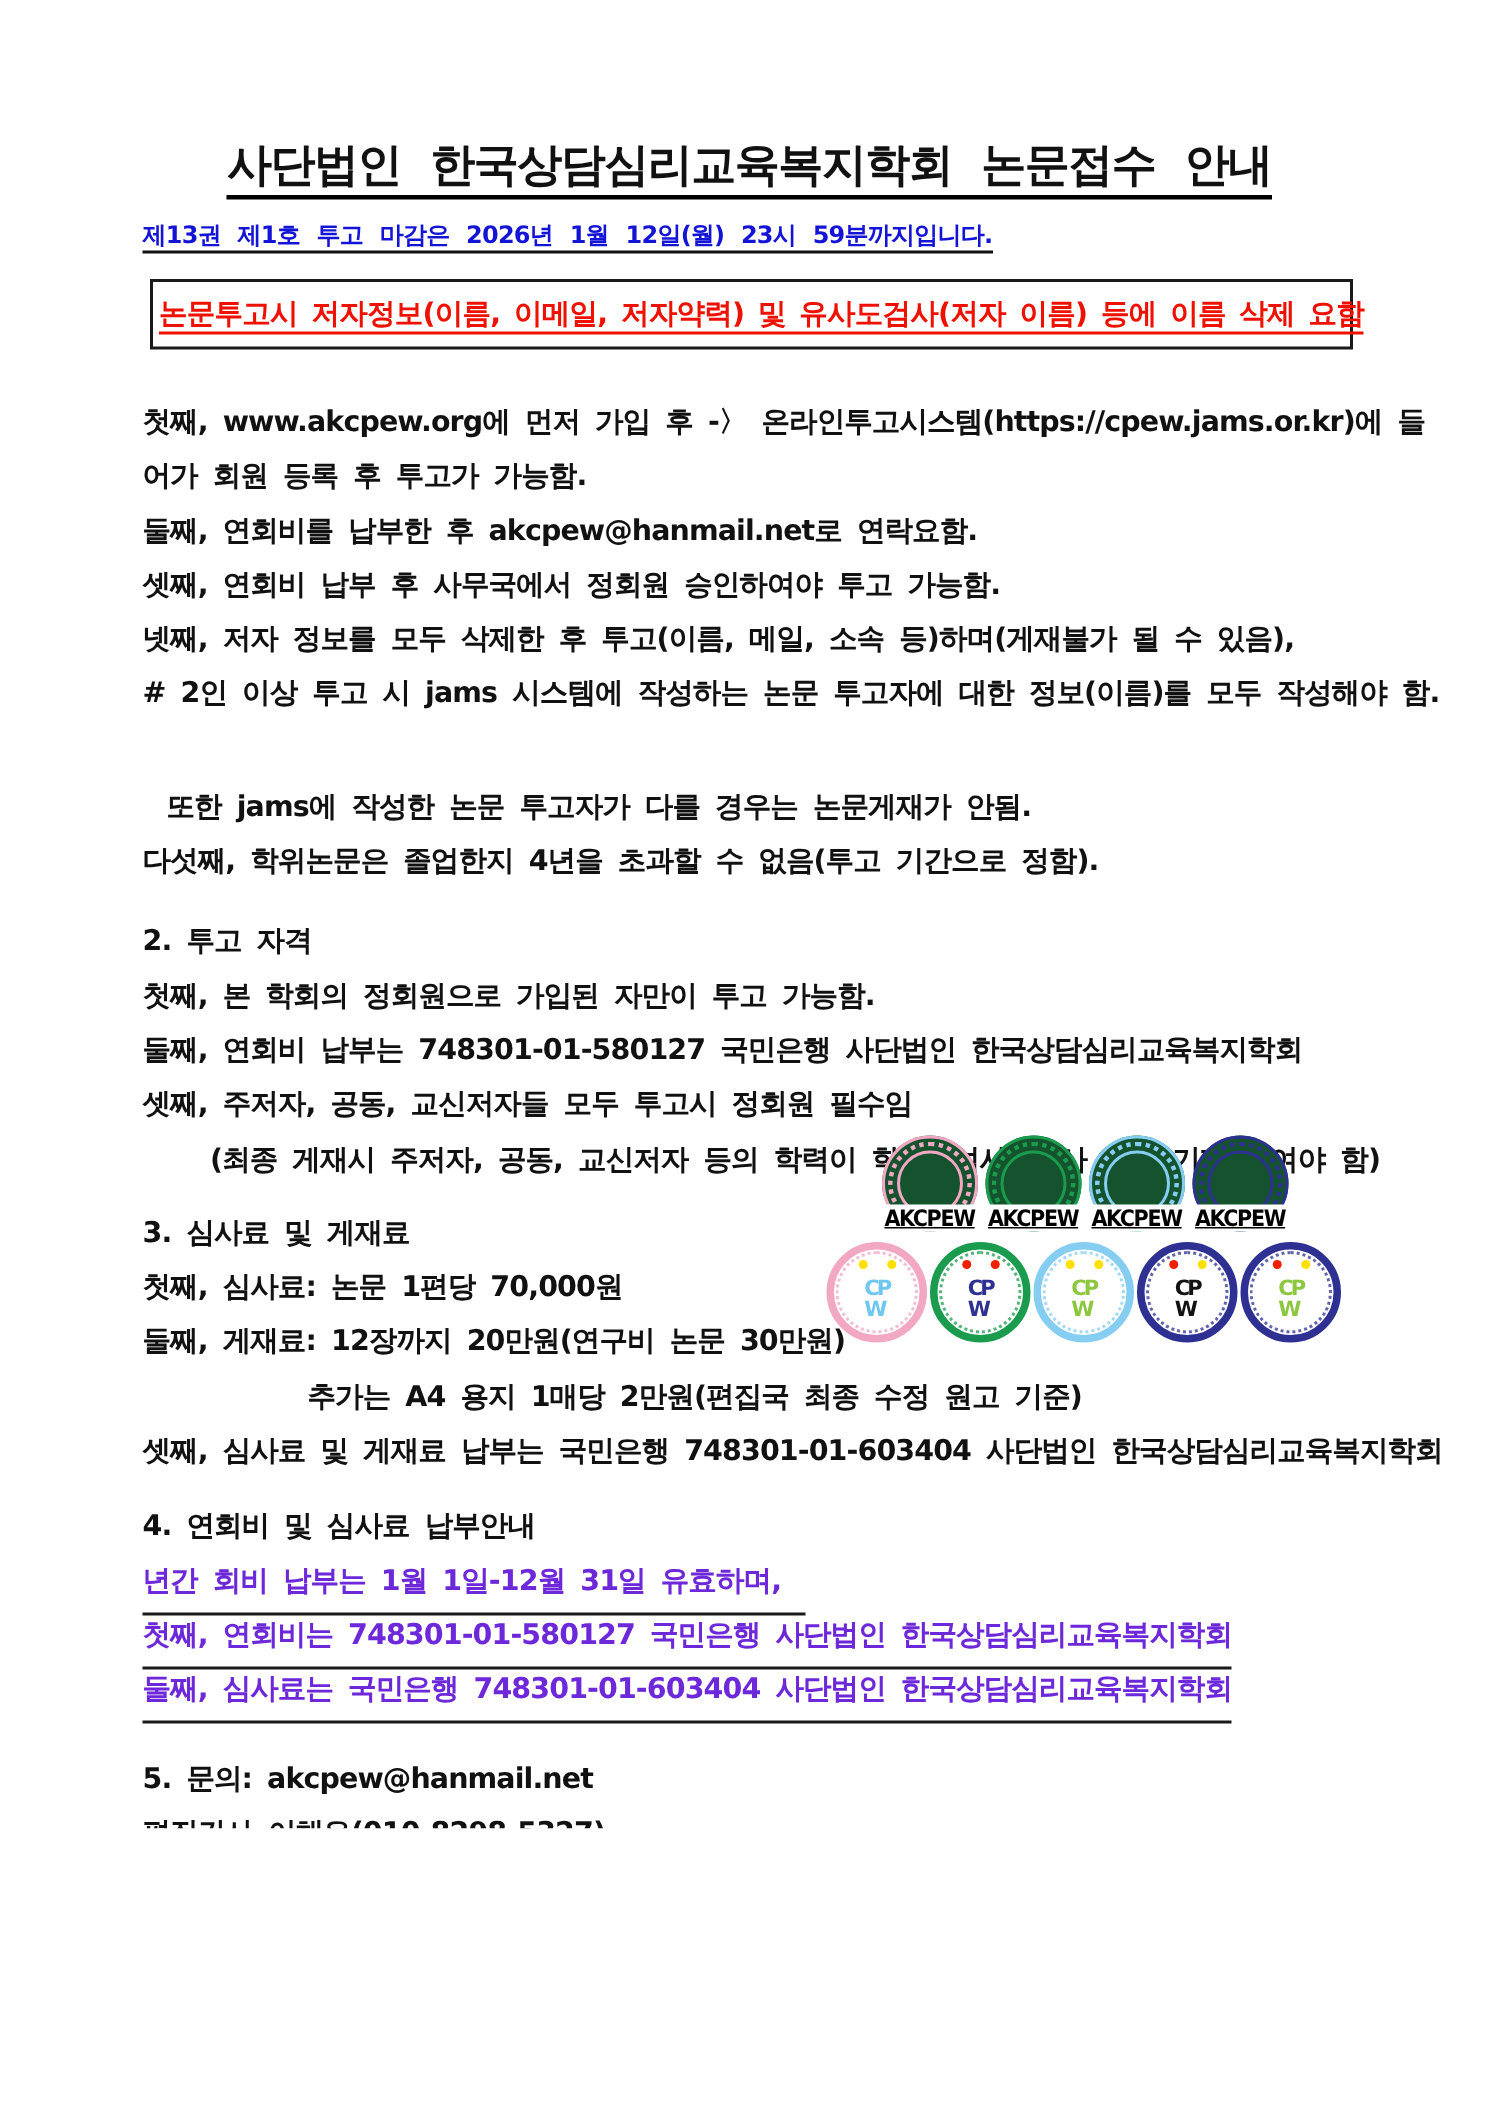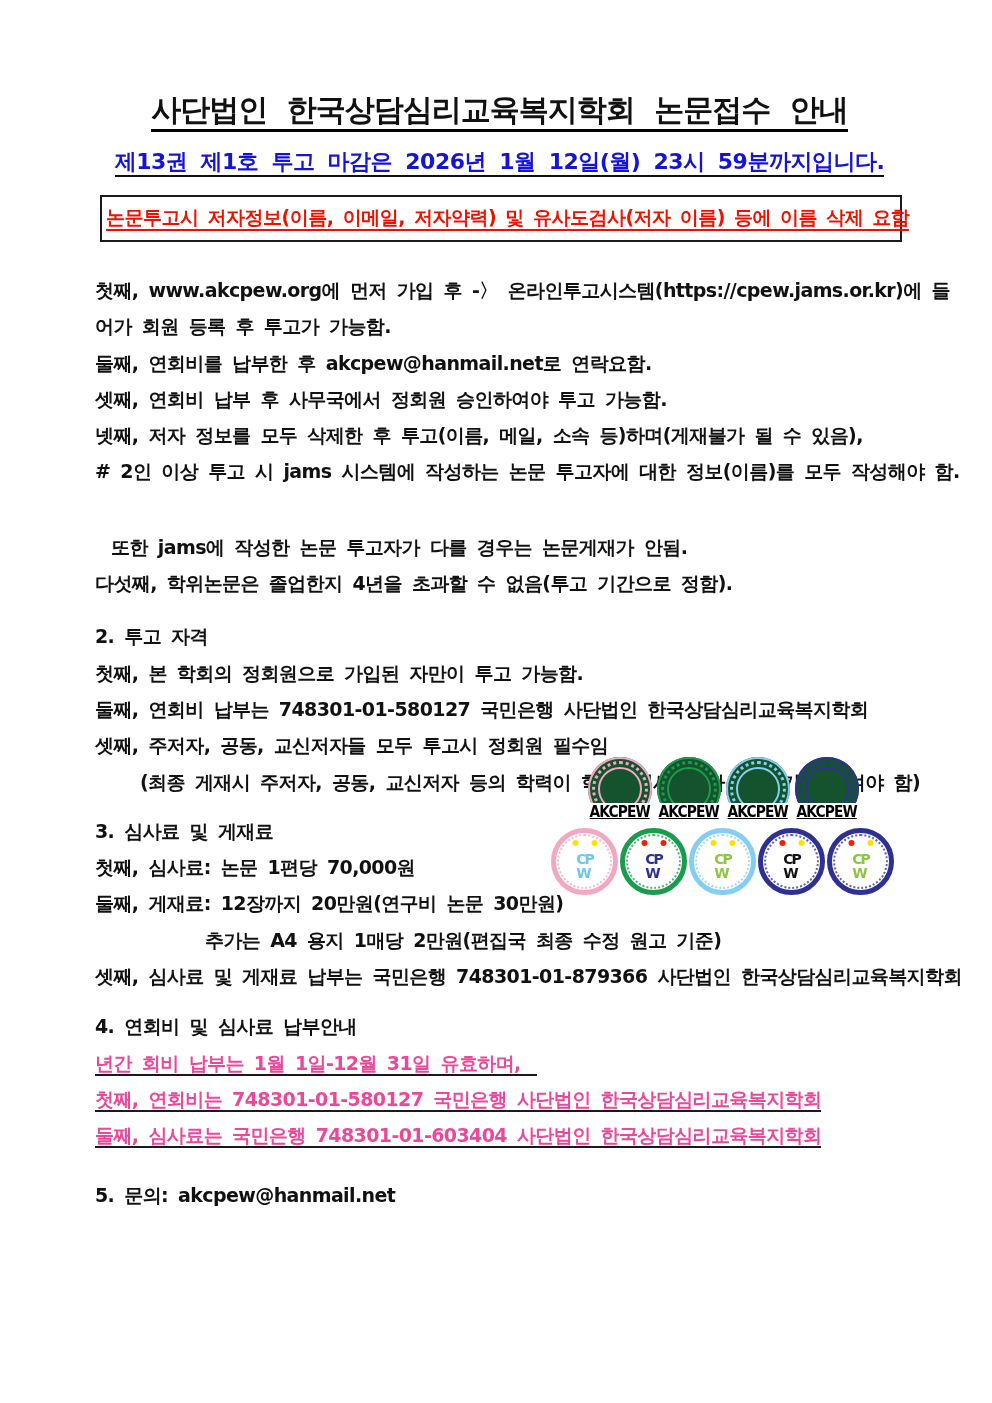--- a/index.html
+++ b/index.html
@@ -18,22 +18,22 @@
   .title {
     text-align:center;
     font-size:30px;
     letter-spacing:-1px;
     word-spacing:10px;
     margin-bottom:16px;
   }
   .title span { border-bottom:3px solid #000; padding-bottom:2px; }
 
   .subtitle {
-    text-align:center;
-    font-size:22px;
+    text-align:left;
+    font-size:16px;
     color:#1414d6;
     letter-spacing:-0.5px;
     word-spacing:6px;
     margin-bottom:18px;
   }
   .subtitle span { border-bottom:2px solid #111; padding-bottom:1px; }
 
   .alert-box {
     border:2px solid #1a1a1a;
     margin:0 2px 0 5px;
@@ -62,23 +62,23 @@
   .sec2 { margin-top:17px; }
   .sec3 { margin-top:13px; }
   .sec4 { margin-top:14px; }
   .sec5 { margin-top:23px; }
 
   .ind-sm  { padding-left:16px;margin-top:39px; }
   .ind-md  { padding-left:45px; }
   .ind-lg  { padding-left:110px; }
 
   .pink span {
-    color:#ec4899;
+    color:#6d28d9;
     border-bottom:2px solid #1a1a1a;
-    padding-bottom:0px;
+    padding-bottom:10px;
   }
   .pink.u-trail span { padding-right:16px; }
 
   .signoff {
     margin-top:22px;
     text-align:center;
     font-size:22px;
     letter-spacing:-1px;
     word-spacing:8px;
   }
@@ -174,21 +174,21 @@
       <div class="line">둘째, 연회비 납부는 748301-01-580127 국민은행 사단법인 한국상담심리교육복지학회</div>
       <div class="line">셋째, 주저자, 공동, 교신저자들 모두 투고시 정회원 필수임</div>
       <div class="line ind-md">(최종 게재시 주저자, 공동, 교신저자 등의 학력이 학사, 석사, 박사 모두 기재 하여야 함)</div>
     </div>
 
     <div class="section sec3">
       <div class="heading">3. 심사료 및 게재료</div>
       <div class="line">첫째, 심사료: 논문 1편당 70,000원</div>
       <div class="line">둘째, 게재료: 12장까지 20만원(연구비 논문 30만원)</div>
       <div class="line ind-lg">추가는 A4 용지 1매당 2만원(편집국 최종 수정 원고 기준)</div>
-      <div class="line">셋째, 심사료 및 게재료 납부는 국민은행 748301-01-879366 사단법인 한국상담심리교육복지학회</div>
+      <div class="line">셋째, 심사료 및 게재료 납부는 국민은행 748301-01-603404 사단법인 한국상담심리교육복지학회</div>
     </div>
 
     <div class="section sec4">
       <div class="heading">4. 연회비 및 심사료 납부안내</div>
       <div class="line pink u-trail"><span>년간 회비 납부는 1월 1일-12월 31일 유효하며,</span></div>
       <div class="line pink"><span>첫째, 연회비는 748301-01-580127 국민은행 사단법인 한국상담심리교육복지학회</span></div>
       <div class="line pink"><span>둘째, 심사료는 국민은행 748301-01-603404 사단법인 한국상담심리교육복지학회</span></div>
     </div>
 
     <div class="section sec5">

